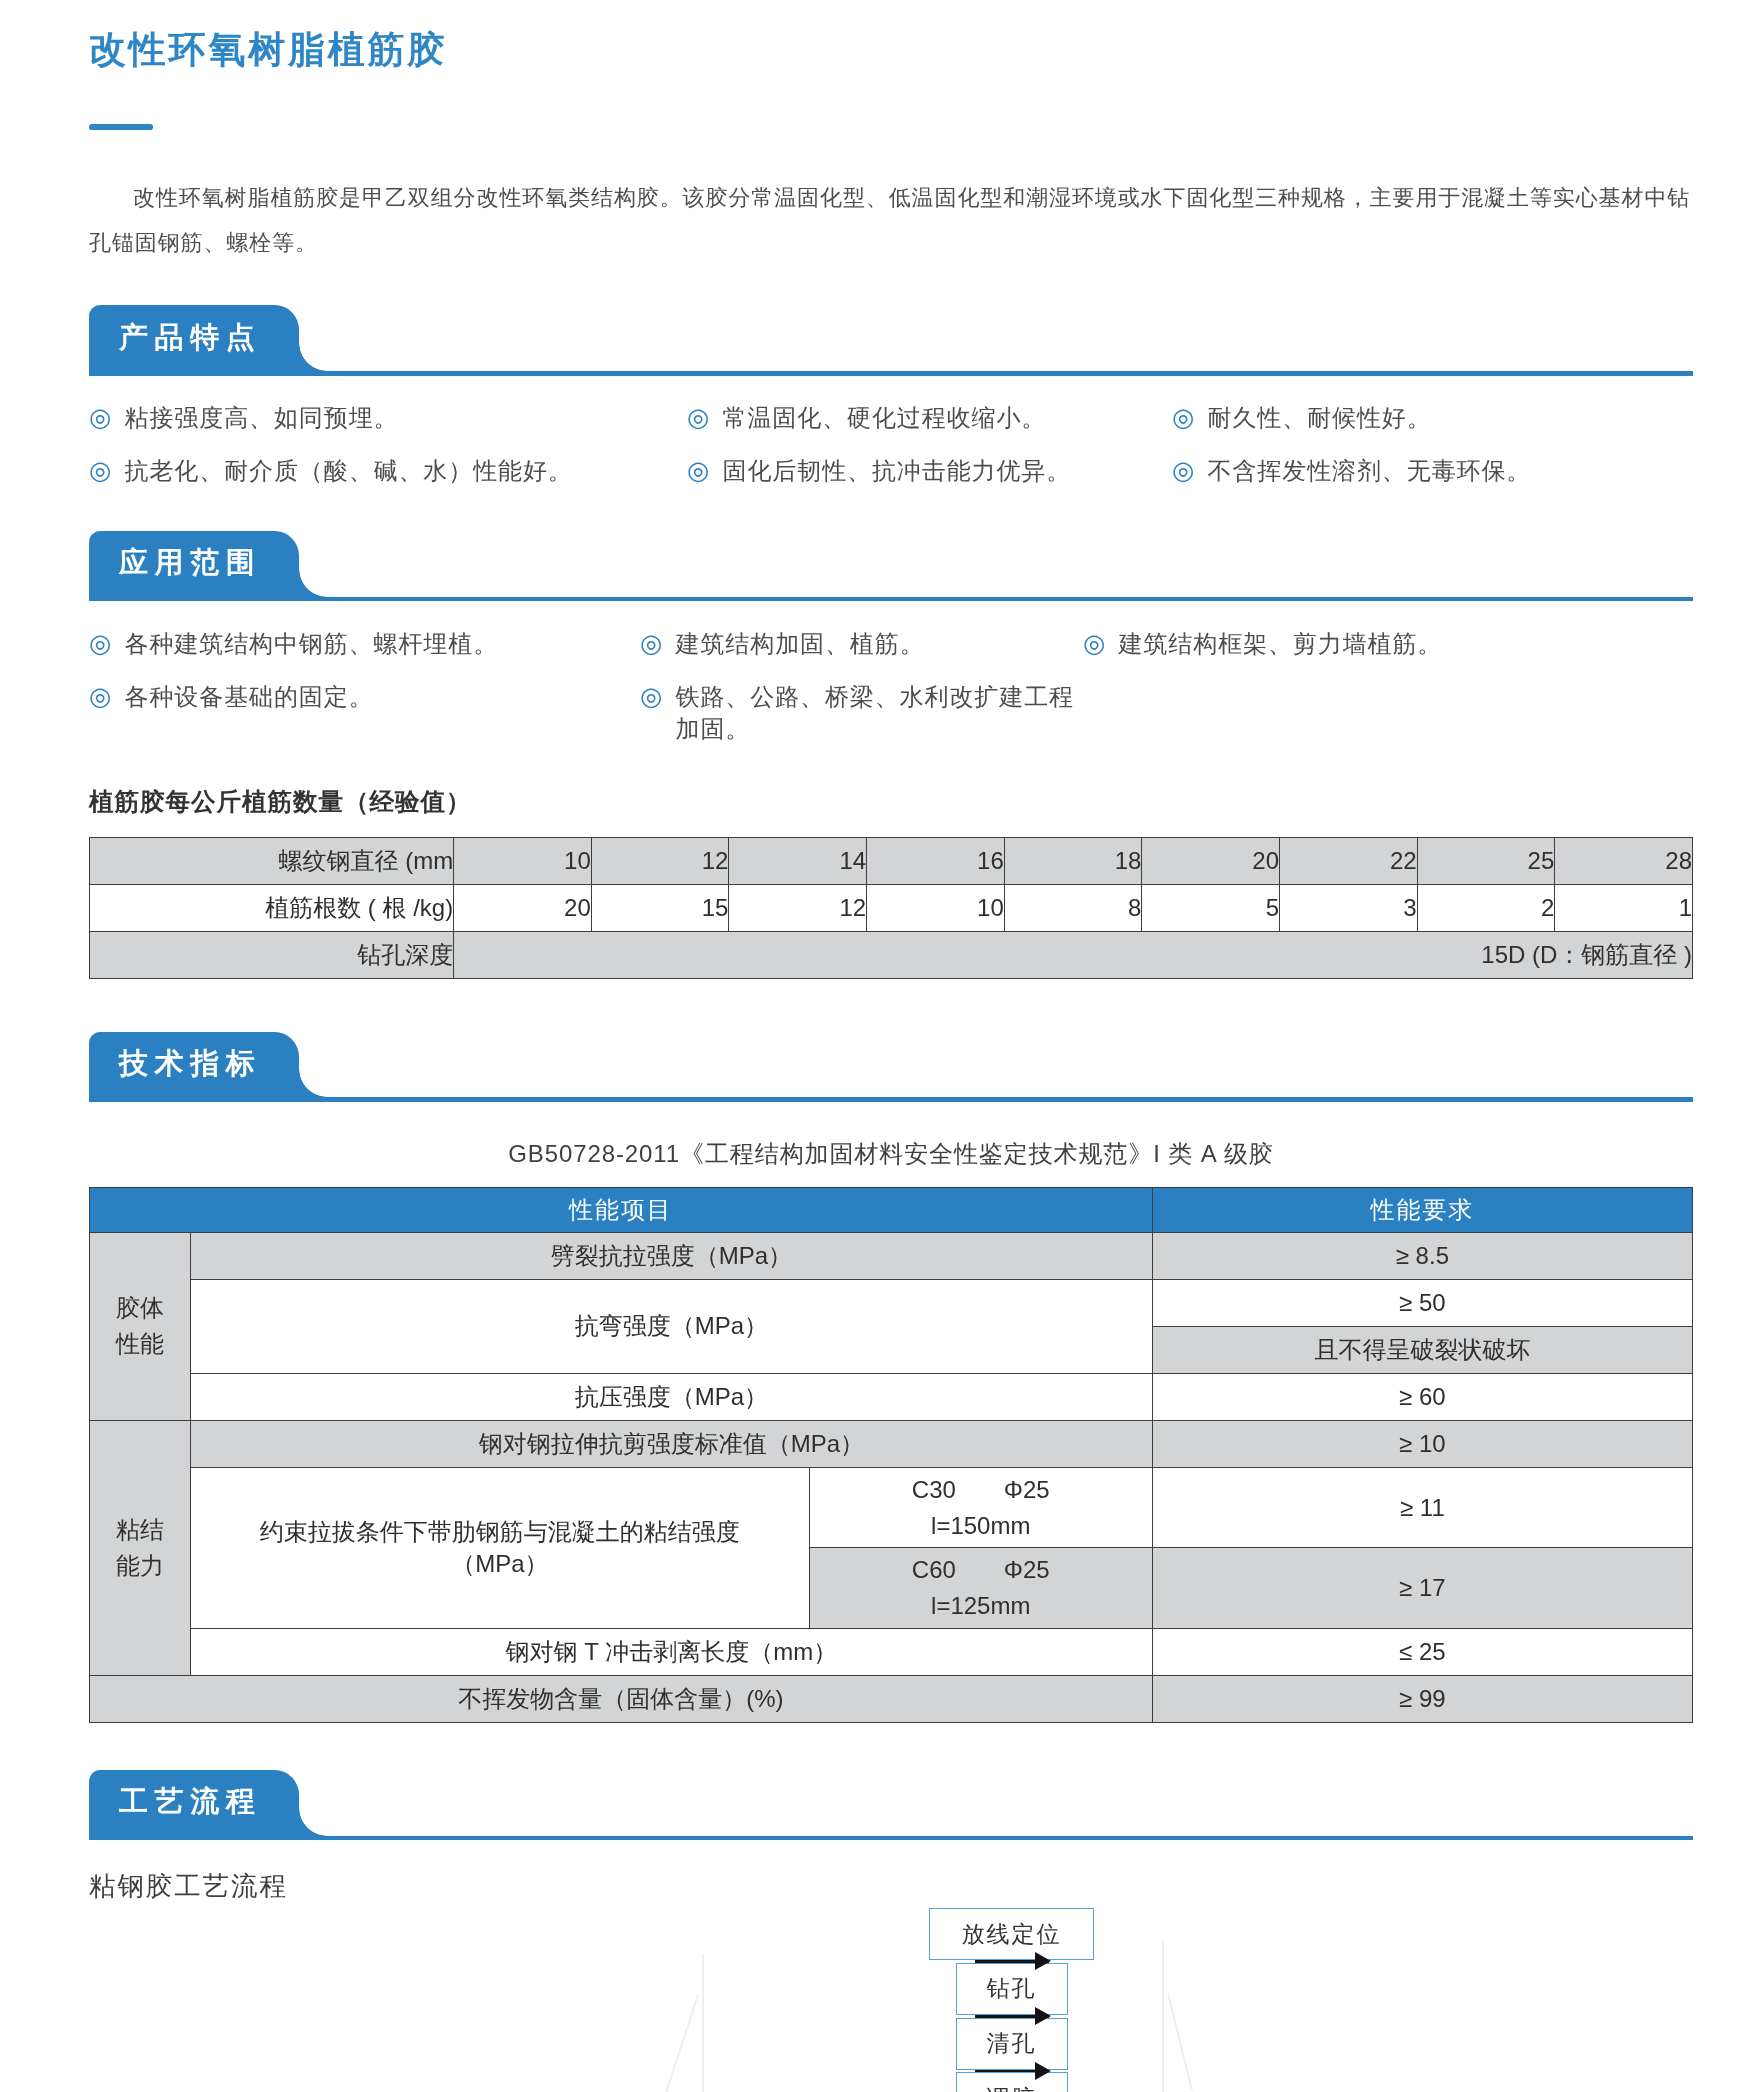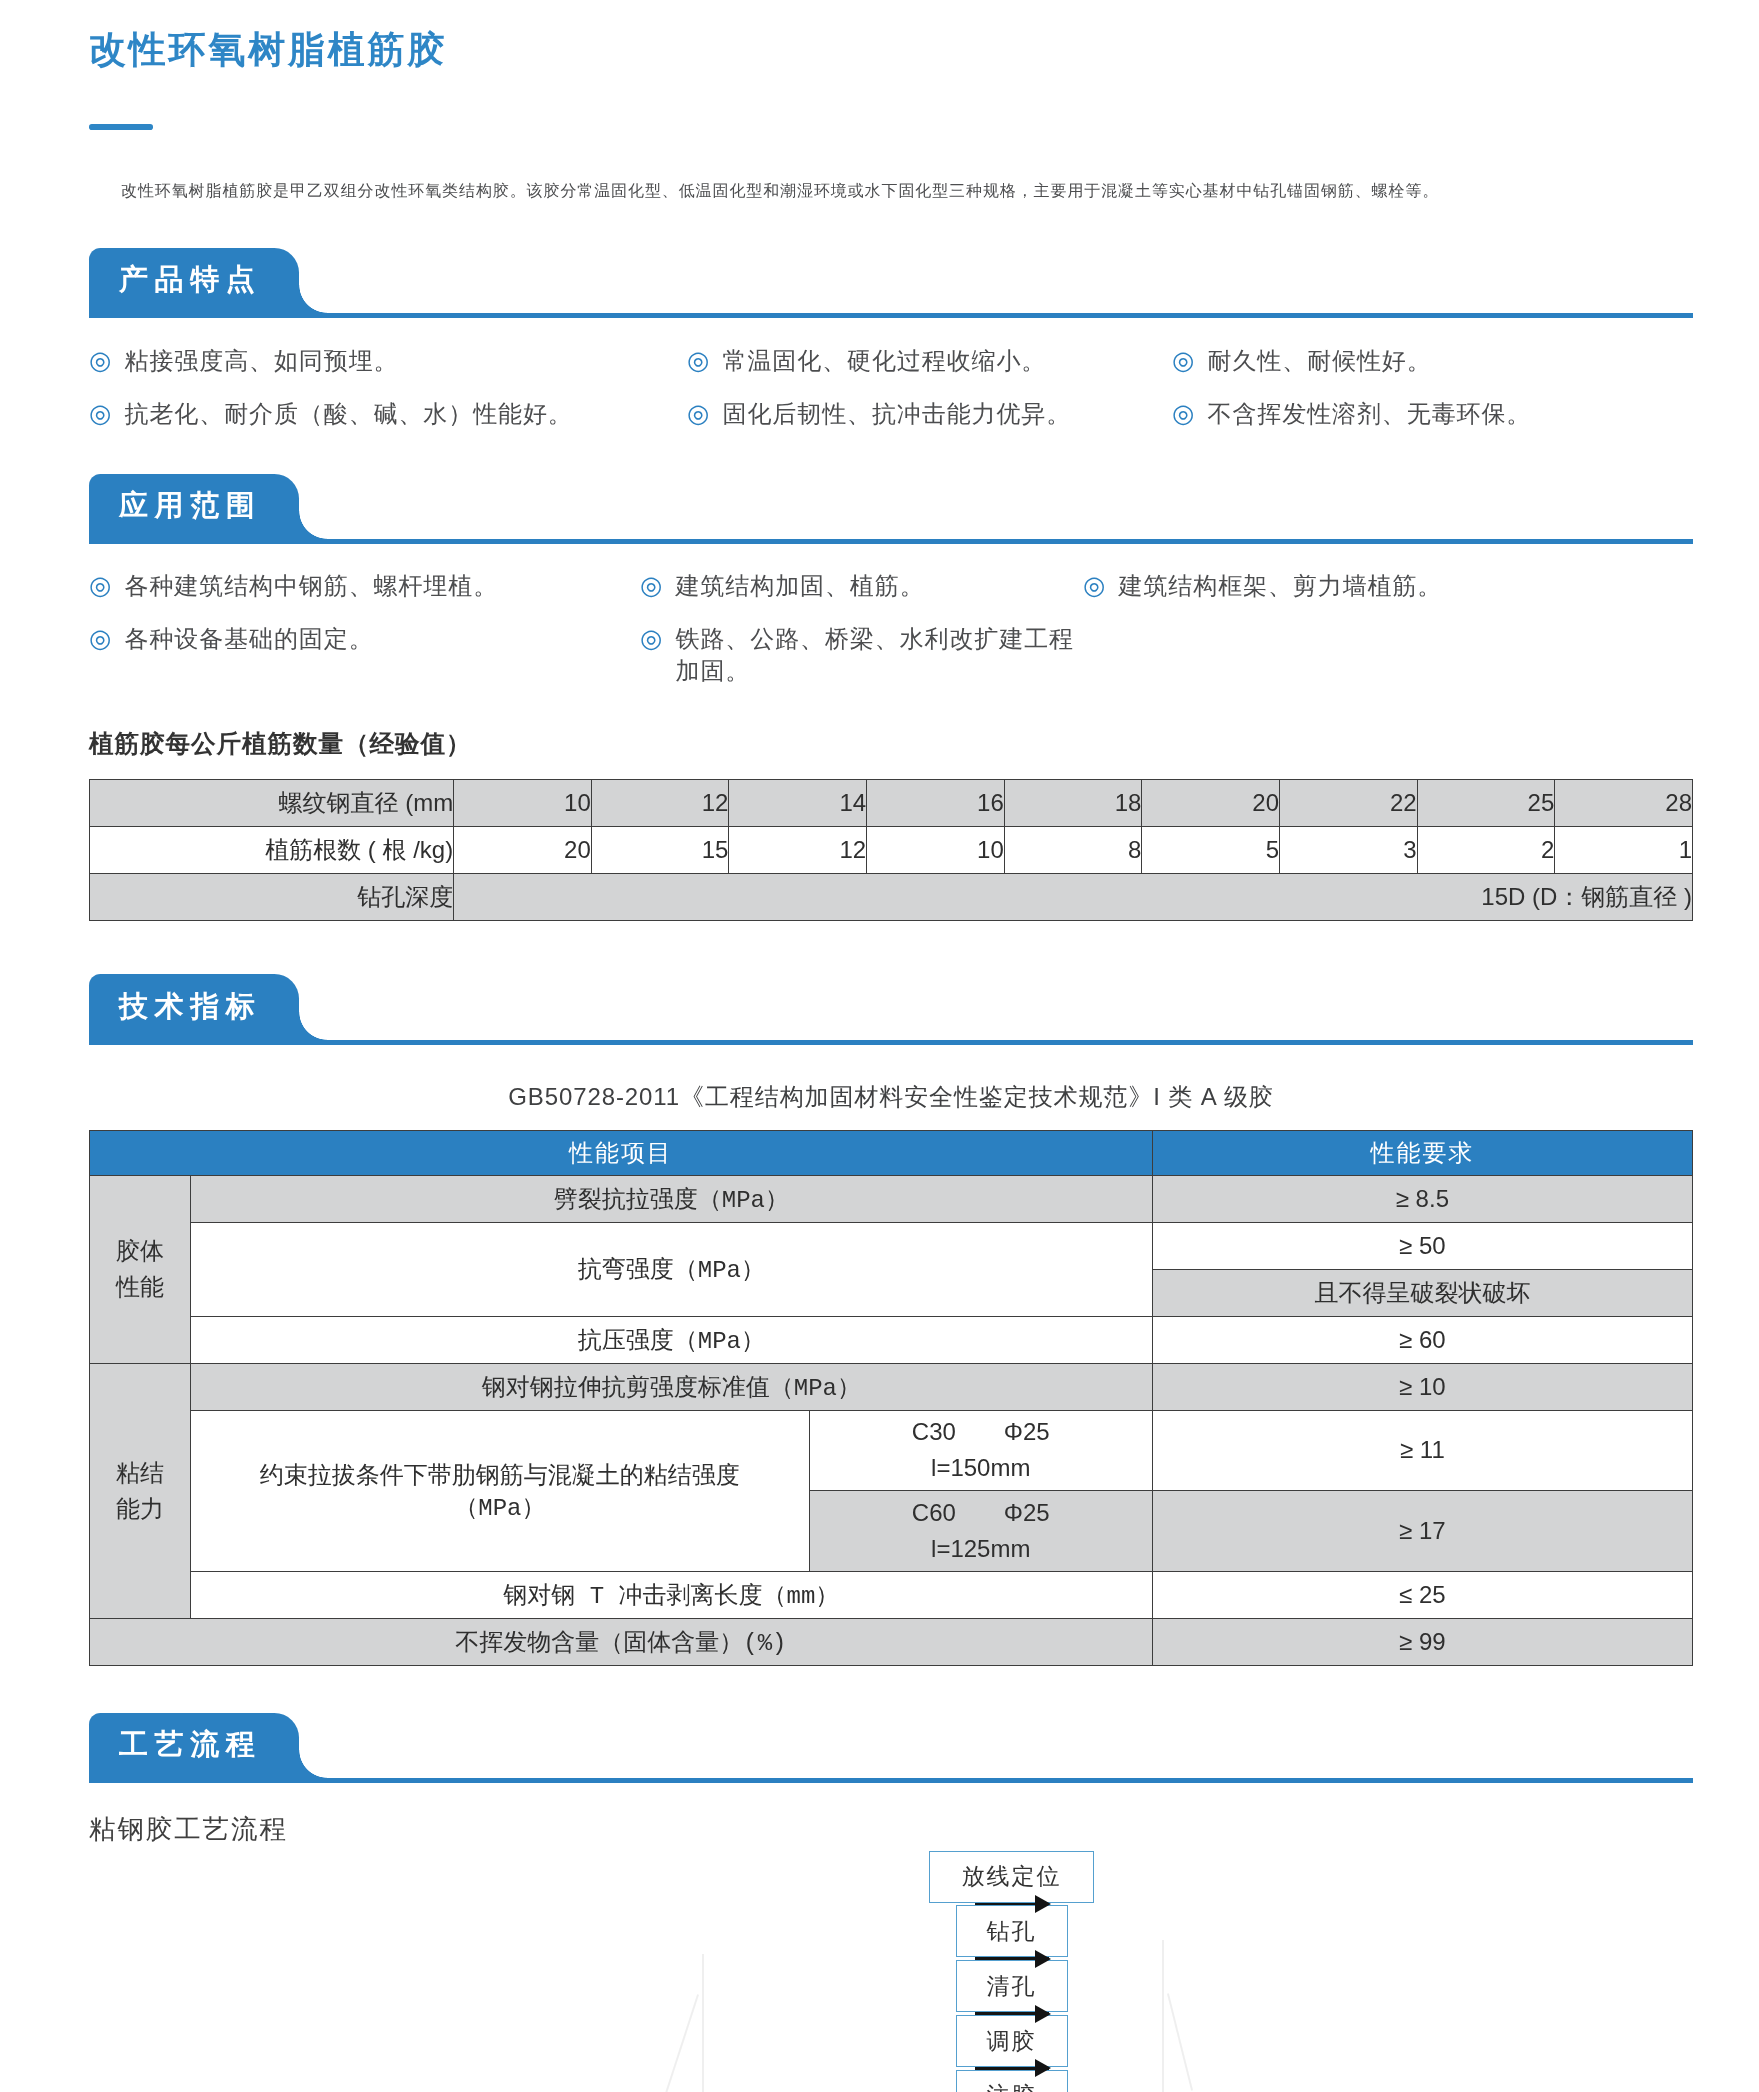--- a/index.html
+++ b/index.html
@@ -16,21 +16,21 @@
   body{
     width:1759px;height:2092px;position:relative;overflow:hidden;
     font-family:"Liberation Sans", sans-serif;color:var(--text-main);
   }
   .content{padding:24.6px 66px 0 89px;position:relative;}
 
   
   .page-title{font-size:37px;font-weight:bold;color:var(--title-blue);letter-spacing:2.8px;}
   .title-dash{width:64px;height:6.6px;background:var(--title-blue);border-radius:2.8px;margin-top:49px;}
 
-  .intro{margin-top:45px;font-size:16px;line-height:2.05;color:var(--text-main);text-indent:2em;letter-spacing:0.9px;}
+  .intro{margin-top:45px;font-size:22px;line-height:2.05;color:var(--text-main);text-indent:2em;letter-spacing:0.9px;}
 
   
   .sec{position:relative;}
   .badge{
     position:relative;display:inline-block;background:var(--blue);color:#fff;
     font-size:29px;font-weight:bold;letter-spacing:6.6px;
     padding:12.3px 38px 13.2px 30px;border-radius:11.4px 24.6px 0 0;
   }
   .badge::after{
     content:"";position:absolute;right:-28px;bottom:0;width:28px;height:28px;
@@ -53,21 +53,21 @@
   .rebar-table td.label{width:22.7%;}
   .rebar-table td.num{width:8.58%;}
   .gray{background:var(--gray-cell);}
 
   
   .std-caption{margin-top:36px;text-align:center;font-size:24px;color:#3f4042;letter-spacing:0.9px;}
   .tech-table{margin-top:17px;font-size:24px;color:var(--text-table);}
   .tech-table td{border:1.9px solid var(--border-dark);text-align:center;vertical-align:middle;height:47px;padding:3.8px 9.5px;}
   .tech-table td.hdr{background:var(--blue);color:#fff;height:45px;letter-spacing:1.9px;}
   .tech-table td.group{width:6.3%;line-height:1.5;}
-  .tech-table td.item{width:38.6%;font-family:Liberation Mono, monospace;}
+  .tech-table td.item{width:38.6%;}
   .tech-table td.sub{width:21.4%;line-height:1.5;}
   .tech-table td.req{width:33.7%;}
   .tech-table td.tall{height:62px;}
   .two-line span{display:block;}
 
   
   .flow-subtitle{margin-top:28px;font-size:26.5px;color:#3f3f3f;letter-spacing:1.9px;}
   .flow-row{display:flex;align-items:center;}
   .flow-row.r1{margin-left:241px;margin-top:3.8px;flex-direction:column;}
   .flow-row.r2{margin-left:156px;margin-top:23px;}

